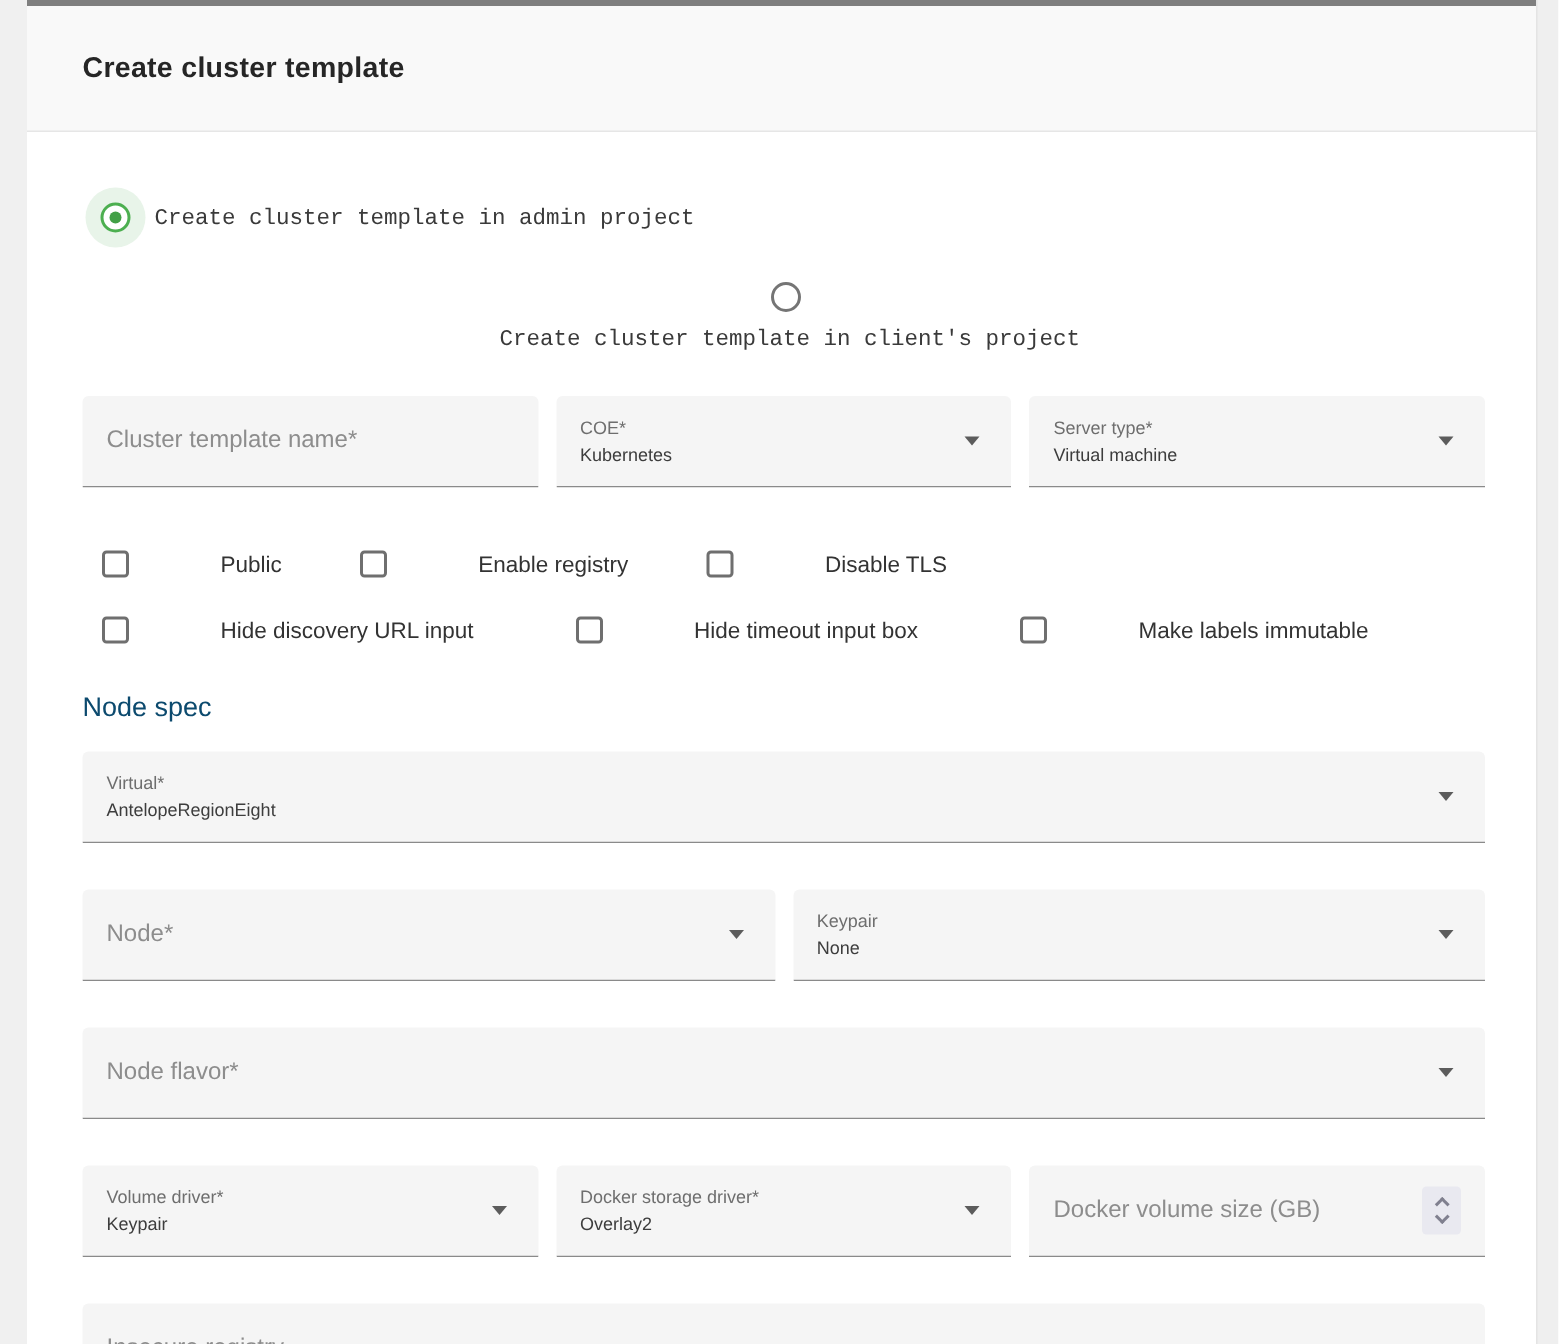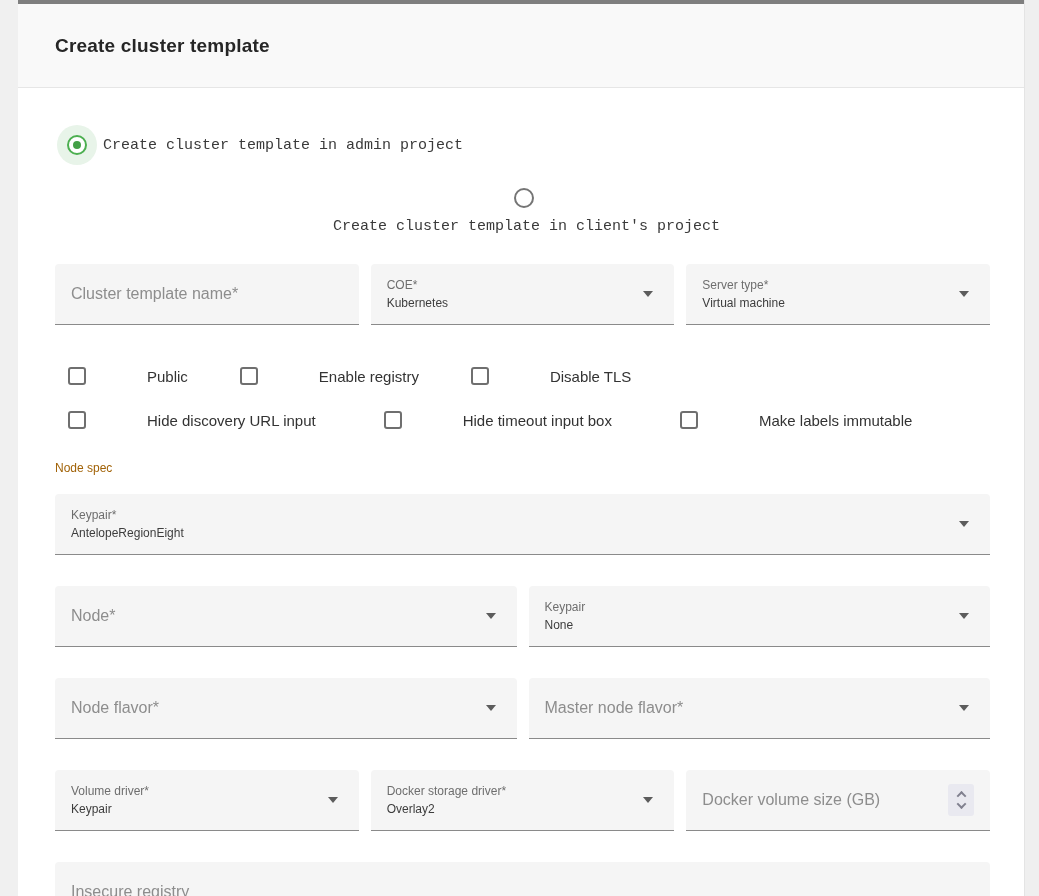--- a/index.html
+++ b/index.html
@@ -99,21 +99,21 @@
   .checkbox-row.second { margin-top:26px; gap:68px; }
   .checkbox-item { display:flex; align-items:flex-end; cursor:pointer;gap:47px; }
   .checkbox-box {
     width:18px; height:18px; border:2px solid #6f6f6f; border-radius:3px;
     background:#ffffff; flex:0 0 18px;
   }
   .checkbox-label { margin-left:14px; font-size:15px; color:#333333; }
 
   .section-heading {
     margin-top:32px; margin-bottom:19px;
-    font-size:12px; font-weight:500; color:#a16207;
+    font-size:18px; font-weight:500; color:#0c4a6e;
   }
 </style>
 </head>
 <body>
 
 <div class="left-gutter"></div>
 <div class="right-track"></div>
 
 <div class="card">
 
@@ -185,45 +185,41 @@
       <div class="checkbox-item">
         <span class="checkbox-box"></span>
         <span class="checkbox-label">Make labels immutable</span>
       </div>
     </div>
 
     <div class="section-heading">Node spec</div>
 
     <div class="field-row mt-region">
       <div class="field col-full select-field">
-        <div class="field-label">Keypair*</div>
+        <div class="field-label">Virtual*</div>
         <div class="field-value">AntelopeRegionEight</div>
         <span class="dropdown-arrow"></span>
       </div>
     </div>
 
     <div class="field-row">
       <div class="field col-2 select-field">
         <div class="field-placeholder">Node*</div>
         <span class="dropdown-arrow"></span>
       </div>
       <div class="field col-2 select-field">
         <div class="field-label">Keypair</div>
         <div class="field-value">None</div>
         <span class="dropdown-arrow"></span>
       </div>
     </div>
 
     <div class="field-row">
       <div class="field col-2 select-field">
         <div class="field-placeholder">Node flavor*</div>
-        <span class="dropdown-arrow"></span>
-      </div>
-      <div class="field col-2 select-field">
-        <div class="field-placeholder">Master node flavor*</div>
         <span class="dropdown-arrow"></span>
       </div>
     </div>
 
     <div class="field-row">
       <div class="field col-3 select-field">
         <div class="field-label">Volume driver*</div>
         <div class="field-value">Keypair</div>
         <span class="dropdown-arrow"></span>
       </div>

